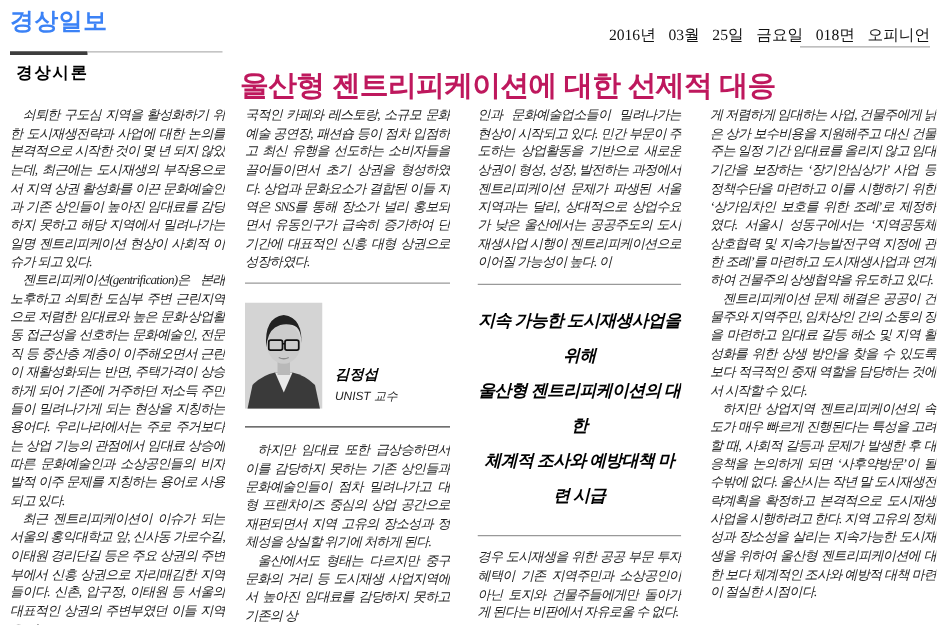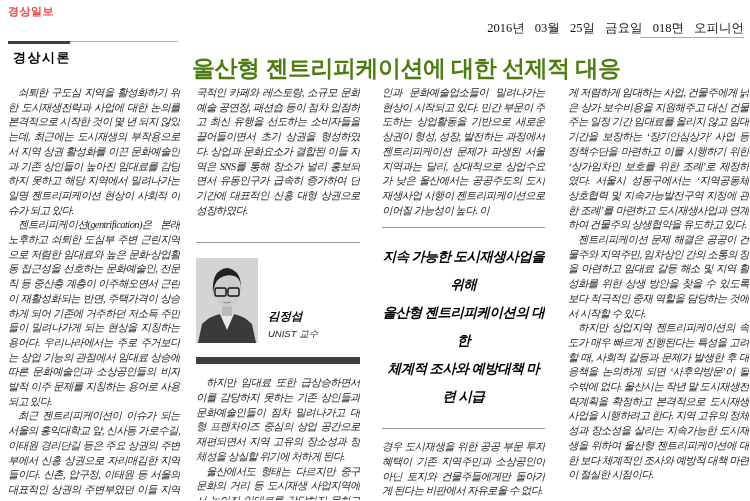--- a/index.html
+++ b/index.html
@@ -3,55 +3,55 @@
 <meta charset="utf-8">
 <style>
   html,body { margin:0; padding:0; }
   body {
     width:750px; height:501px; background:#ffffff; position:relative;
     overflow:hidden; font-family:"Liberation Serif", serif; color:#1b1b1b;
   }
   .masthead {
     position:absolute; top:4px; left:8px;
     font-family:"Liberation Sans", sans-serif; font-weight:bold;
-    font-size:11px; letter-spacing:0.5px; color:#ef4444;
+    font-size:19px; letter-spacing:0.5px; color:#3b82f6;
   }
   .dateline {
     position:absolute; top:20px; right:6px;
     font-size:12.5px; word-spacing:7px; color:#111;
   }
   .date-rule { position:absolute; top:37px; left:640px; width:104px; height:1px; background:#aaaaaa; }
   .section-bar { position:absolute; top:41px; left:8px; width:170px; height:3px; }
   .section-bar .dark  { position:absolute; left:0; top:0; width:62px; height:3px; background:#3d3d3d; }
   .section-bar .light { position:absolute; left:62px; top:0; right:0; height:1px; background:#b3b3b3; }
   .section-label {
     position:absolute; top:49px; left:13px;
     font-family:"Liberation Sans", sans-serif; font-weight:bold;
     font-size:13px; letter-spacing:1.5px; color:#000;
   }
   .headline {
     position:absolute; top:38px; left:192px; white-space:nowrap;
     font-family:"Liberation Sans", sans-serif; font-weight:bold;
-    font-size:23px; letter-spacing:-0.5px; color:#4d7c0f;
+    font-size:23px; letter-spacing:-0.5px; color:#be185d;
   }
   .col {
     position:absolute; top:86px; height:414px; overflow:hidden;
     text-align:justify; font-size:10.5px; line-height:14.7px;
     letter-spacing:-0.6px; color:#222222; word-break:break-all;font-style:italic;
   }
   .col p { margin:0; }
   p.ind { text-indent:10px; }
   #col1 { left:8px;   width:172px; }
   #col2 { left:196px; width:164px; }
   #col3 { left:382px; width:163px; }
   #col4 { left:568px; width:181px; }
 
   .figure {
-    margin-top:24px; margin-bottom:12px;
-    border-top:1px solid #999999; border-bottom:7px solid #404040;
+    margin-top:8px; margin-bottom:12px;
+    border-top:1px solid #999999; border-bottom:1px solid #404040;
     padding-top:15px; padding-bottom:14px;
   }
   .photo-row { display:flex; align-items:flex-end; }
   .photo-svg { width:62px; height:85px; display:block; }
   .caption { margin-left:10px; padding-bottom:2px; font-family:"Liberation Sans", sans-serif; letter-spacing:0; text-align:left; }
   .caption .name  { font-weight:bold; font-size:11.5px; color:#000; }
   .caption .title { font-size:9.5px; margin-top:3px; color:#222; }
 
   .pullquote {
     margin-top:9px; margin-bottom:11px;

